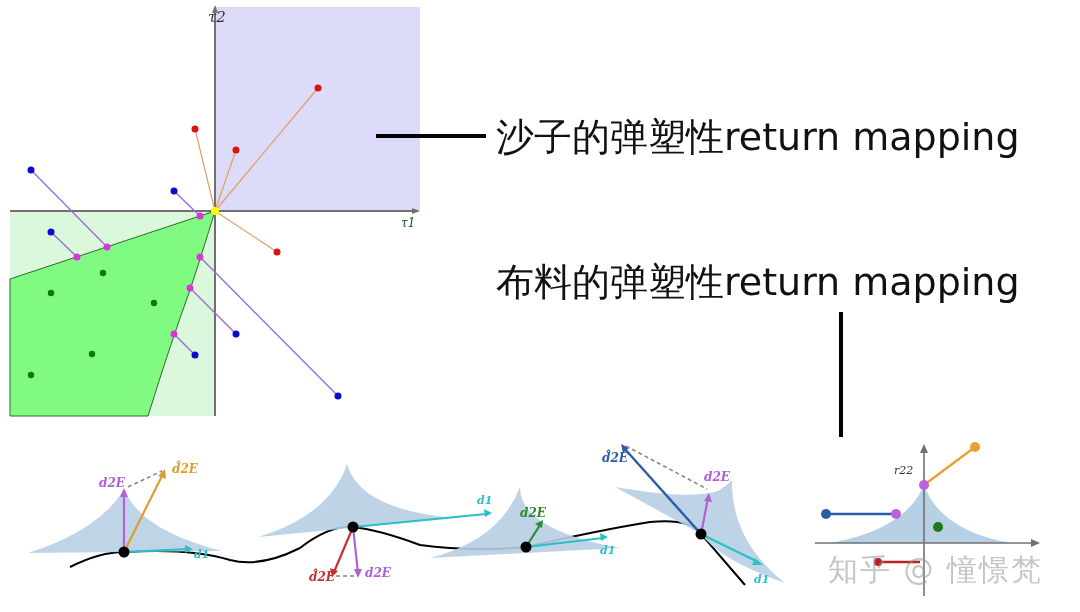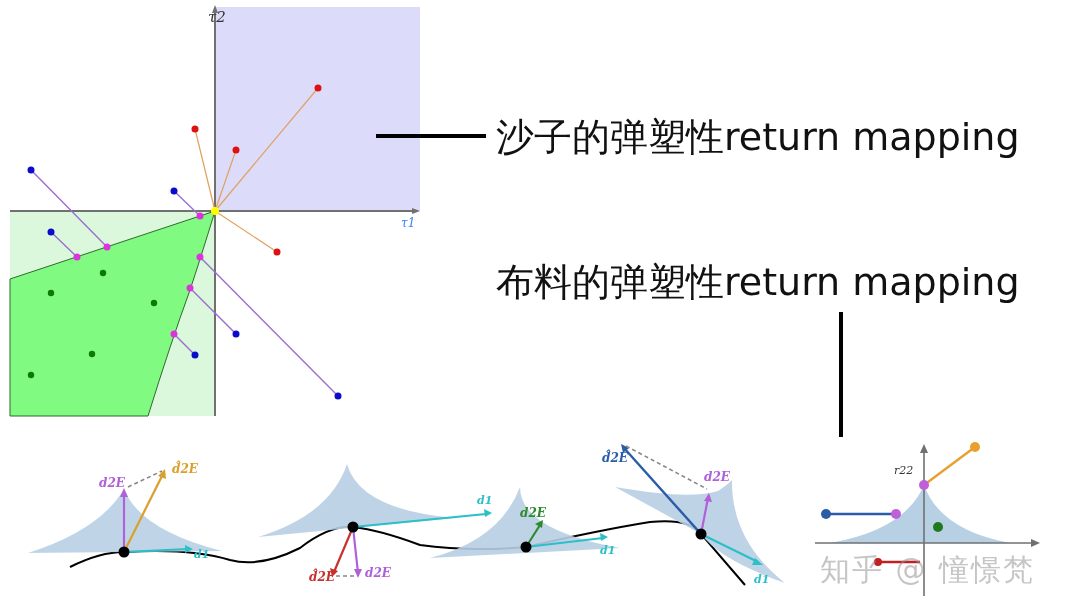--- a/index.html
+++ b/index.html
@@ -1,21 +1,21 @@
 <!DOCTYPE html>
 <html><head>
 <meta charset="utf-8">
 <style>
   html,body{margin:0;padding:0;background:#ffffff;}
   body{width:1080px;height:612px;position:relative;overflow:hidden;font-family:"DejaVu Sans","Liberation Sans",sans-serif;}
   .abs{position:absolute;}
   svg{position:absolute;left:0;top:0;}
   .caption{position:absolute;font-size:38px;color:#111;white-space:nowrap;letter-spacing:0px;font-family:"DejaVu Sans",sans-serif;}
   .mathlbl{font-family:"DejaVu Serif",serif;font-style:italic;}
-  .watermark{position:absolute;font-size:30px;color:rgba(150,150,150,0.55);white-space:nowrap;font-family:"DejaVu Sans",sans-serif;letter-spacing:2px;}
+  .watermark{position:absolute;font-size:30px;color:rgba(150,150,150,0.55);white-space:nowrap;font-family:"DejaVu Sans",sans-serif;letter-spacing:2px;margin-left:8px;}
 </style>
 </head>
 <body>
 
 <svg width="1080" height="612" viewBox="0 0 1080 612">
 
   <rect x="215" y="7" width="205" height="204" fill="#dcdcfa"></rect>
   <rect x="10" y="211" width="205" height="205" fill="#dcf8dc"></rect>
   <path d="M10,279 L215,211 Q200,260 190,290 Q170,345 148,416 L10,416 Z" fill="#80fa80" stroke="#2d6a2d" stroke-width="1"></path>
 
@@ -126,21 +126,21 @@
   <circle cx="896" cy="514" r="5" fill="#c060d8"></circle>
   <line x1="924" y1="485" x2="975" y2="447" stroke="#e8a030" stroke-width="2.4"></line>
   <circle cx="975" cy="447" r="5" fill="#e8a030"></circle>
   <circle cx="924" cy="485" r="5" fill="#c060d8"></circle>
   <circle cx="938" cy="527" r="5" fill="#1f7a1f"></circle>
   <line x1="878" y1="562" x2="920" y2="562" stroke="#c02020" stroke-width="2.4"></line>
   <circle cx="878" cy="562" r="4" fill="#c02020"></circle>
 </svg>
 
 <div class="abs mathlbl" style="left:196px;top:8px;font-size:15px;color:#333;margin-left:12px;">τ2</div>
-<div class="abs mathlbl" style="left:401px;top:216px;font-size:12px;color:#3b82f6;">τ1</div>
+<div class="abs mathlbl" style="left:401px;top:216px;font-size:12px;color:#14532d;">τ1</div>
 
 <div class="caption" style="left:496px;top:112px;">沙子的弹塑性return mapping</div>
 <div class="caption" style="left:496px;top:257px;">布料的弹塑性return mapping</div>
 
 <div class="abs mathlbl" style="left:99px;top:476px;font-size:12px;color:#b060d8;font-weight:bold;">d2E</div>
 <div class="abs mathlbl" style="left:172px;top:462px;font-size:12px;color:#d9a030;font-weight:bold;">d̂2E</div>
 <div class="abs mathlbl" style="left:194px;top:548px;font-size:11px;color:#2bbfc7;font-weight:bold;">d1</div>
 <div class="abs mathlbl" style="left:477px;top:494px;font-size:11px;color:#2bbfc7;font-weight:bold;">d1</div>
 <div class="abs mathlbl" style="left:309px;top:570px;font-size:12px;color:#c83030;font-weight:bold;">d̂2E</div>
 <div class="abs mathlbl" style="left:365px;top:566px;font-size:12px;color:#b060d8;font-weight:bold;">d2E</div>

